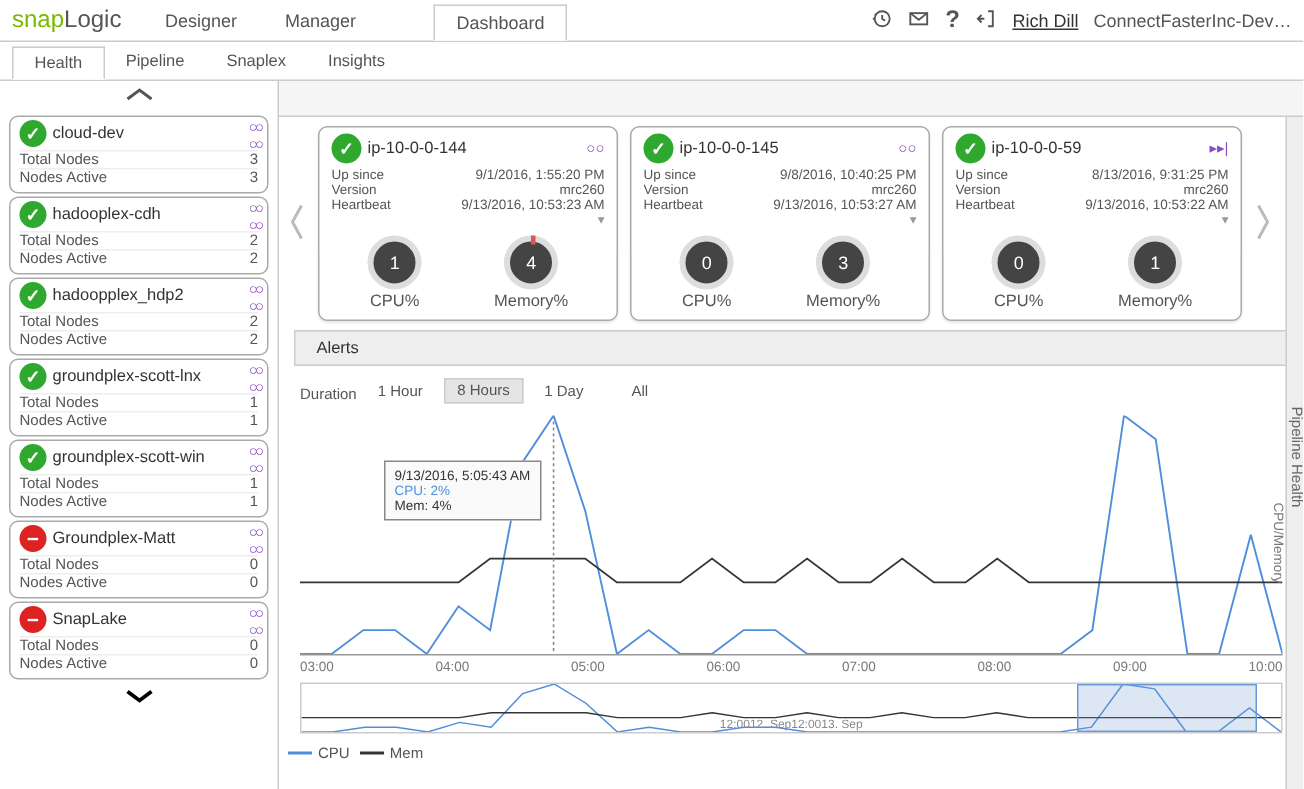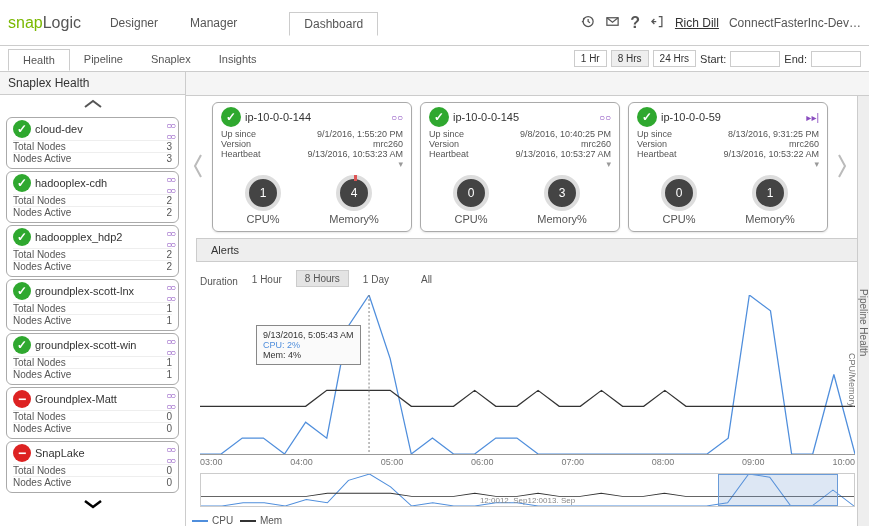--- a/index.html
+++ b/index.html
@@ -1,17 +1,17 @@
 <!DOCTYPE html>
 <html><head>
 <meta charset="utf-8">
 <style>
 * { box-sizing: border-box; margin: 0; padding: 0; }
 body { font-family: Arial, sans-serif; font-size: 11px; color: #333; width: 869px; height: 526px; overflow: hidden; background: #fff; }
-.topbar { display: flex; align-items: center; height: 46px; border-bottom: 1px solid #ccc; padding: 0 8px; }
+.topbar { display: flex; align-items: center; height: 28px; border-bottom: 1px solid #ccc; padding: 0 8px; }
 .logo { font-size: 16px; font-weight: 300; color: #7ab800; margin-right: 14px; }
 .logo b { color: #555; font-weight: 300; }
 .main-nav { display: flex; gap: 2px; }
 .main-nav .tab { padding: 4px 14px; font-size: 12px; color: #555; cursor: pointer; border: 1px solid transparent; }
 .main-nav .tab.active { border: 1px solid #ccc; border-bottom: 1px solid #fff; background: #fff; position: relative; top: 1px; margin-left: 35px; }
 .topbar-right { margin-left: auto; display: flex; align-items: center; gap: 10px; font-size: 12px; color: #555; }
 .topbar-right svg { width: 15px; height: 15px; }
 .subnav { display: flex; align-items: center; height: 26px; border-bottom: 1px solid #ccc; padding: 0 8px; font-size: 11px; }
 .subnav .stab { padding: 4px 14px; color: #555; cursor: pointer; }
 .subnav .stab.active { border: 1px solid #ccc; border-bottom: 1px solid #fff; position: relative; top: 1px; background: #fff; }
@@ -95,34 +95,24 @@
     <span class="user-link">Rich Dill</span>
     <span>ConnectFasterInc-Dev…</span>
   </div>
 </div>
 
 <div class="subnav">
   <div class="stab active">Health</div>
   <div class="stab">Pipeline</div>
   <div class="stab">Snaplex</div>
   <div class="stab">Insights</div>
-  <div class="timerange">
-    <span class="tr">1 Hr</span>
-    <span class="tr active">8 Hrs</span>
-    <span class="tr">24 Hrs</span>
-    <span>Start:</span>
-    <input style="">
-    <span>End:</span>
-    <input style="">
-  </div>
 </div>
 
 <div class="content">
   <div class="sidebar">
-    <div class="panel-title">Snaplex Health</div>
     <div class="arrow-up"><svg viewBox="0 0 24 14" fill="none" stroke="#555" stroke-width="2">
           <path d="M4 10l8-6 8 6"></path>
         </svg></div>
     <div id="sidebar-list">
         <div class="sx-card">
           <div class="sx-head">
             <span class="status-ok"></span>
     <span class="sx-name">cloud-dev</span>
     <span class="sx-icon">○○<br>○○</span>
           </div>

